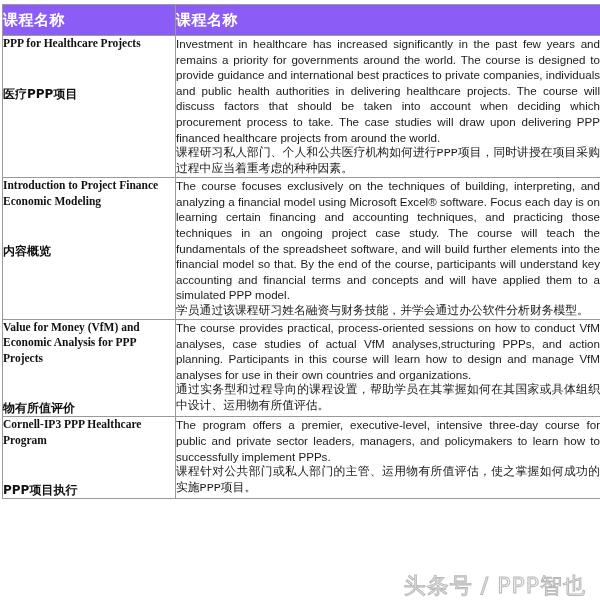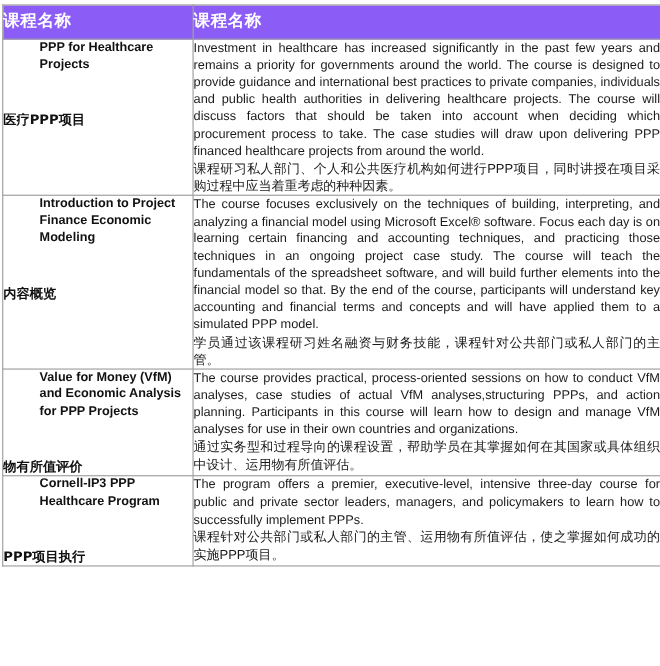--- a/index.html
+++ b/index.html
@@ -51,23 +51,22 @@
   td.name-cell {
     width: 172px;
     padding: 5px 6px 6px 7px;
     font-weight: bold;
     font-size: 11.5px;
     line-height: 15.5px;
     color: #111111;
   }
   td.name-cell .en {
     display: block;
-    font-family: Liberation Sans, sans-serif;
+    font-family: Liberation Serif, serif;
     font-weight: bold;
-    margin-left: 33px;
   }
   td.name-cell .zh {
     display: block;
     font-family: "DejaVu Sans", "Liberation Sans", sans-serif;
     font-weight: bold;
     font-size: 12px;
     line-height: 16px;
     padding-top: 1px;
     margin-top: 33px;
   }
@@ -79,21 +78,21 @@
     line-height: 15.6px;
   }
   td.desc-cell .en {
     display: block;
     text-align: justify;
     text-align-last: left;
     color: #1a1a1a;
   }
   td.desc-cell .zh {
     display: block;
-    font-family: Liberation Sans, sans-serif;
+    font-family: Liberation Mono, monospace;
     font-size: 11.8px;
     line-height: 16px;
     text-align: justify;
     text-align-last: left;
     color: #1a1a1a;
   }
 
   .watermark {
     position: absolute;
     right: 14px;
@@ -133,21 +132,21 @@
         </td>
       </tr>
 
       <tr>
         <td class="name-cell">
           <span class="en">Introduction to Project Finance Economic Modeling</span>
           <span class="zh">内容概览</span>
         </td>
         <td class="desc-cell">
           <span class="en">The course focuses exclusively on the techniques of building, interpreting, and analyzing a financial model using Microsoft Excel® software. Focus each day is on learning certain financing and accounting techniques, and practicing those techniques in an ongoing project case study. The course will teach the fundamentals of the spreadsheet software, and will build further elements into the financial model so that. By the end of the course, participants will understand key accounting and financial terms and concepts and will have applied them to a simulated PPP model.</span>
-          <span class="zh">学员通过该课程研习姓名融资与财务技能，课程针对公共部门或私人部门的主管。</span>
+          <span class="zh">学员通过该课程研习姓名融资与财务技能，并学会通过办公软件分析财务模型。</span>
         </td>
       </tr>
 
       <tr>
         <td class="name-cell">
           <span class="en">Value for Money (VfM) and Economic Analysis for PPP Projects</span>
           <span class="zh">物有所值评价</span>
         </td>
         <td class="desc-cell">
           <span class="en">The course provides practical, process-oriented sessions on how to conduct VfM analyses, case studies of actual VfM analyses,structuring PPPs, and action planning. Participants in this course will learn how to design and manage VfM analyses for use in their own countries and organizations.</span>
@@ -162,14 +161,15 @@
         </td>
         <td class="desc-cell">
           <span class="en">The program offers a premier, executive-level, intensive three-day course for public and private sector leaders, managers, and policymakers to learn how to successfully implement PPPs.</span>
           <span class="zh">课程针对公共部门或私人部门的主管、运用物有所值评估，使之掌握如何成功的实施PPP项目。</span>
         </td>
       </tr>
 
     </tbody>
   </table>
 
+  <div class="watermark">头条号 / PPP智也</div>
 
 </div>
 
 </body></html>

